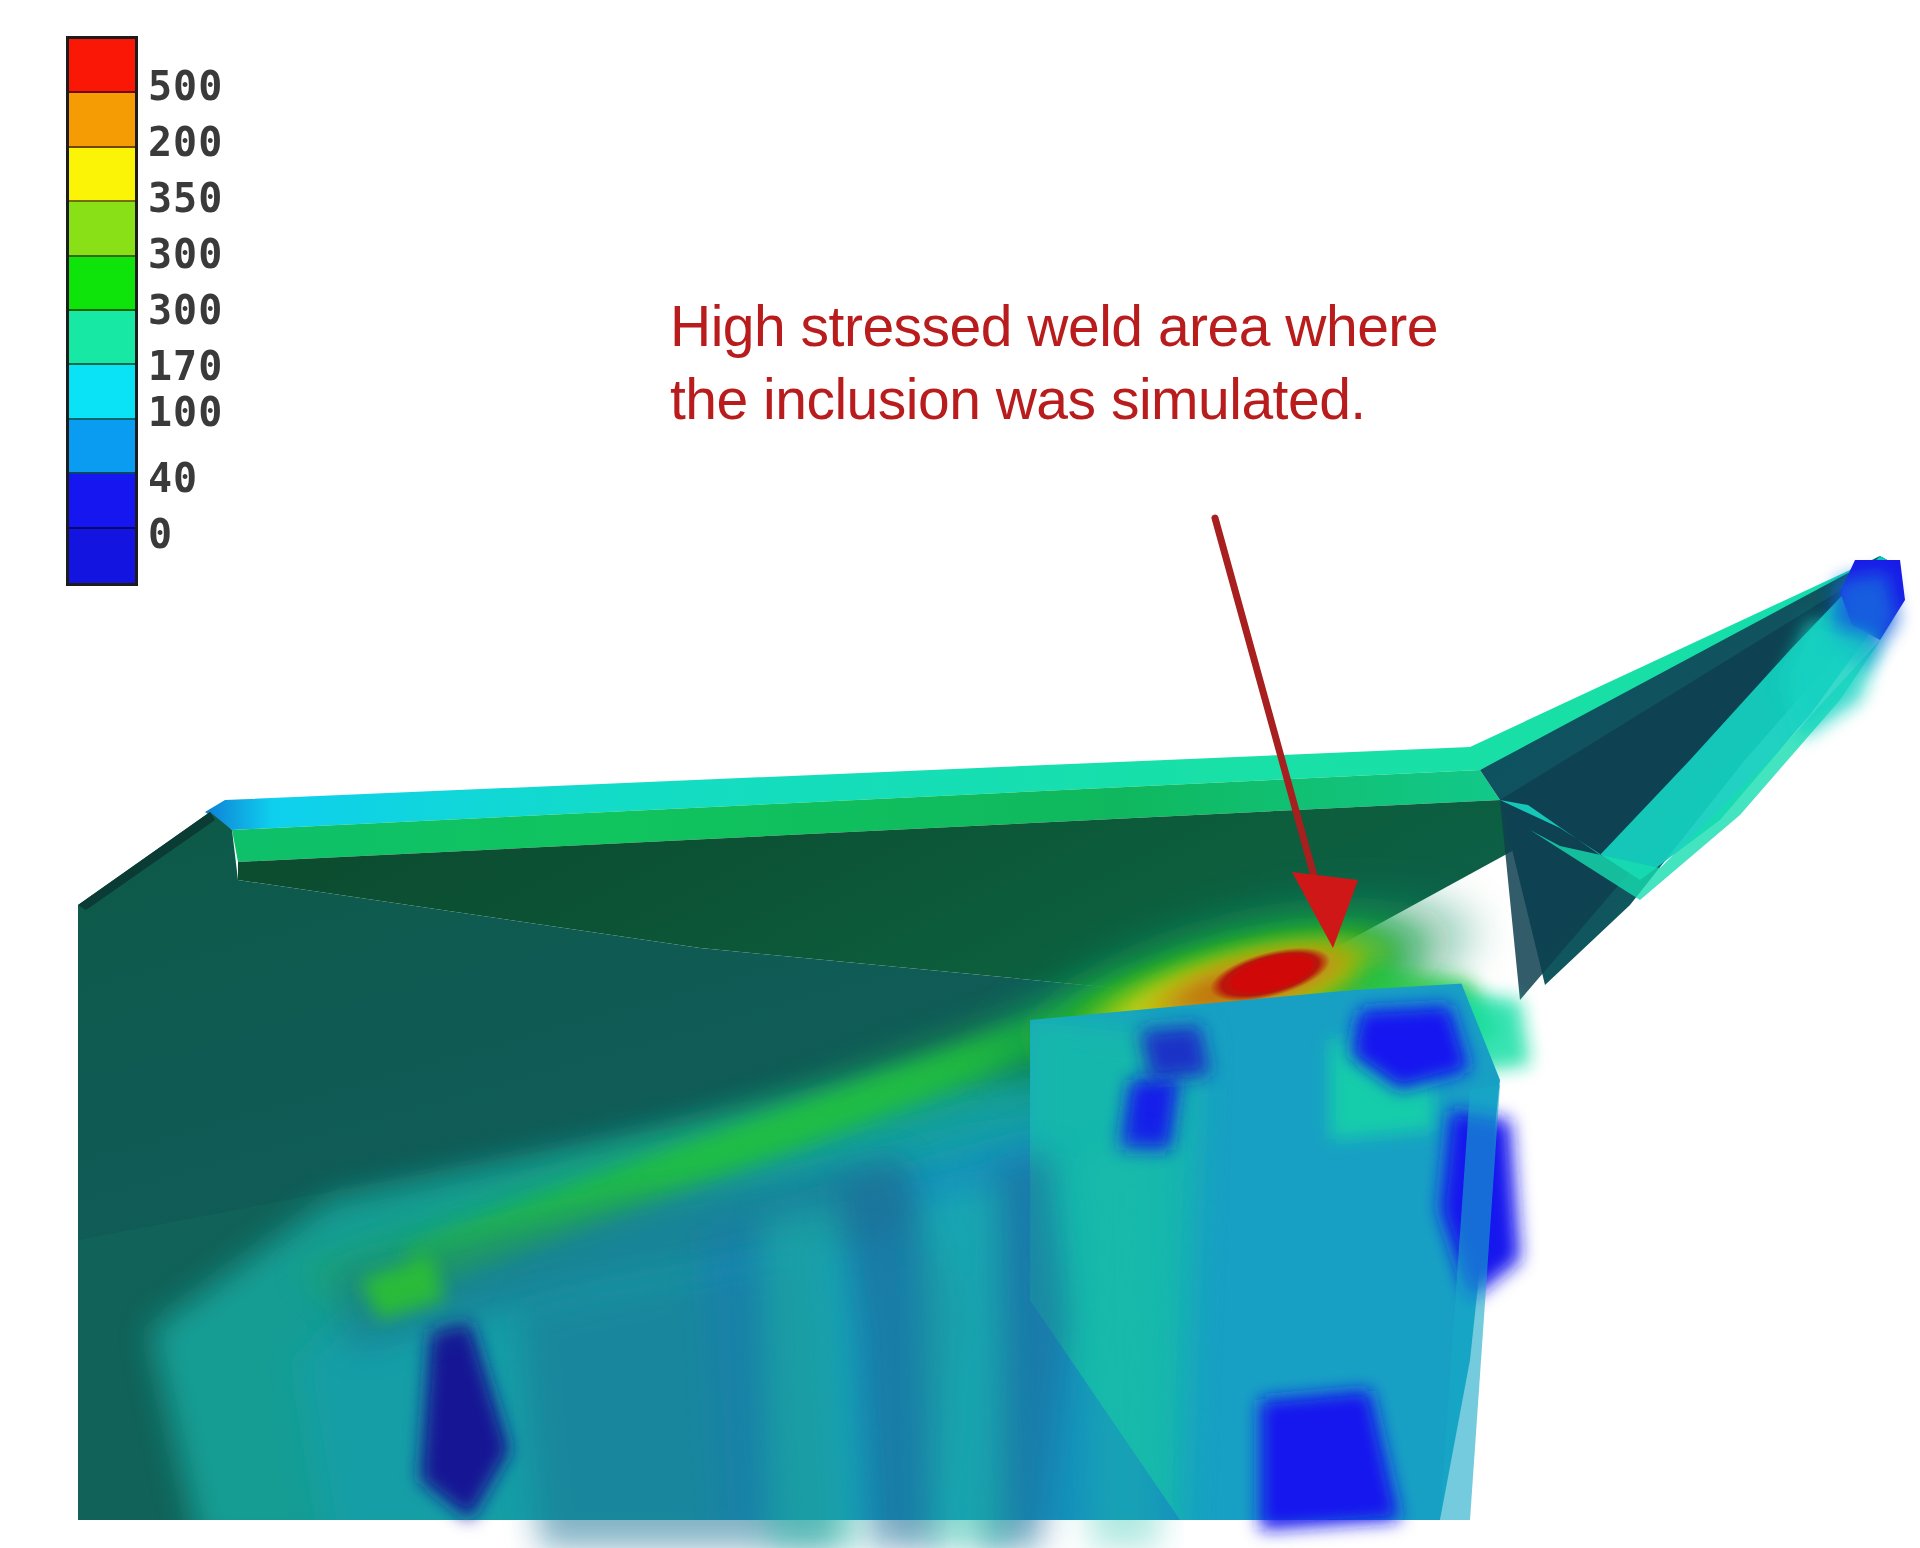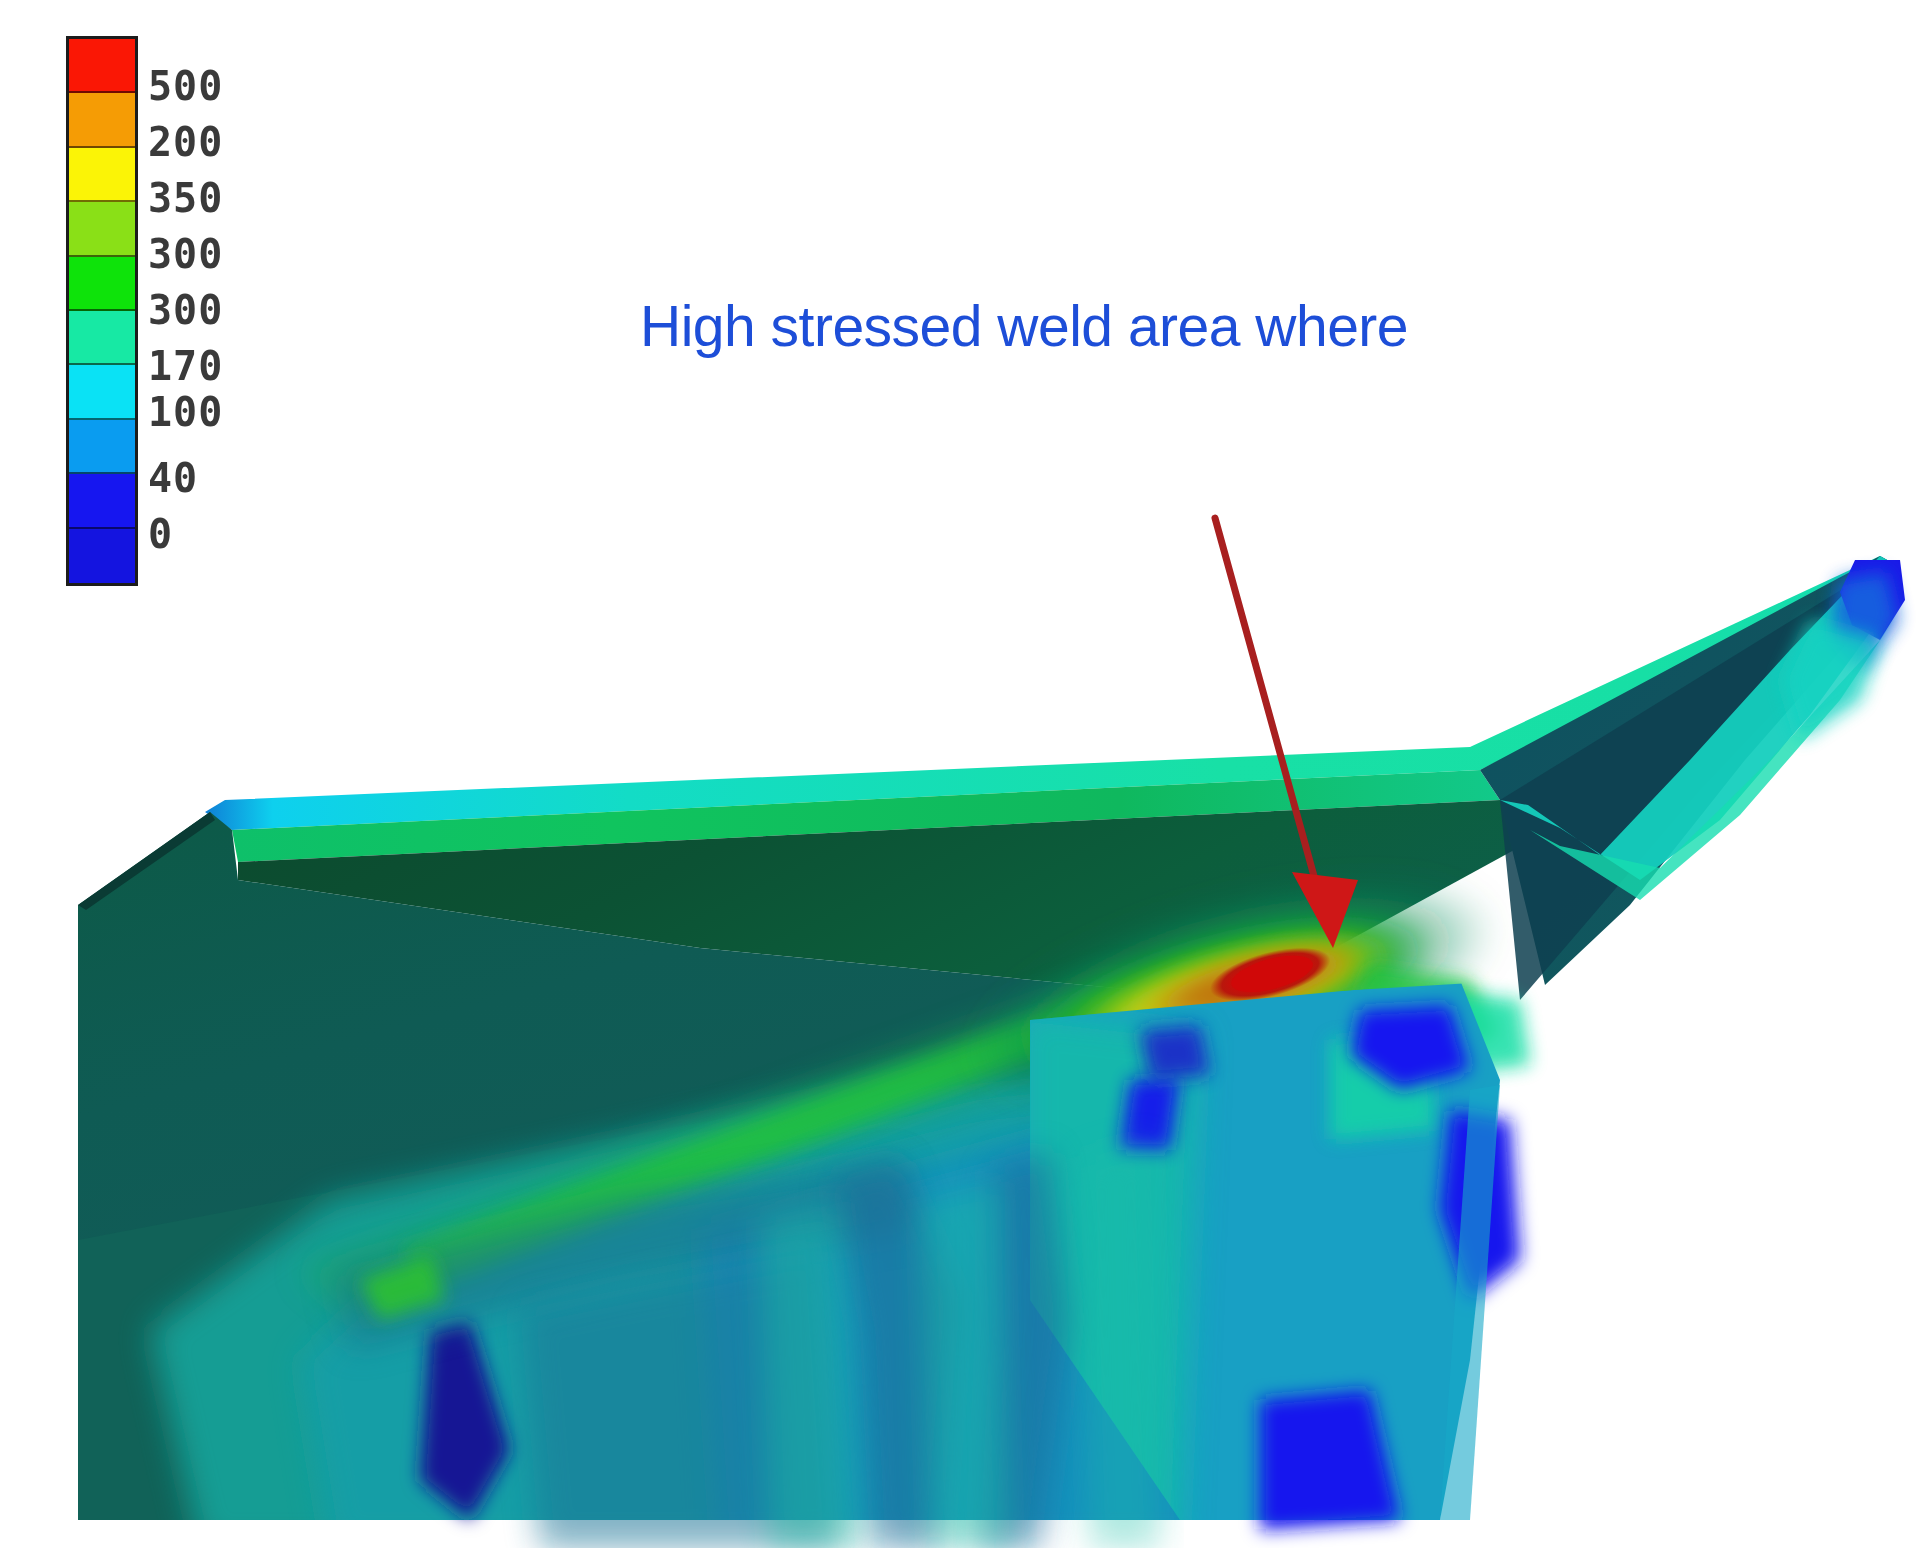--- a/index.html
+++ b/index.html
@@ -26,22 +26,22 @@
   }
   #legend .lab{
     position:absolute;left:0;
     font-family:"DejaVu Sans Mono", monospace;
     font-size:40px;font-weight:700;color:#3a3a3a;
     letter-spacing:1px;line-height:1;
   }
 
   
   #callout{
-    position:absolute;left:640px;top:290px;width:1070px;
-    font-size:57px;line-height:1.28;color:#1d4ed8;
+    position:absolute;left:670px;top:290px;width:1070px;
+    font-size:57px;line-height:1.28;color:#b91c1c;
     font-family:"Liberation Sans", sans-serif;font-weight:400;
     letter-spacing:-0.5px;
   }
 
   
   #arrow{position:absolute;left:0;top:0;width:1920px;height:1548px;pointer-events:none;}
 
   
   #model{position:absolute;left:0;top:0;width:1920px;height:1548px;}
   .nosel{user-select:none;}
@@ -239,13 +239,14 @@
   <path d="M 1470 1090 L 1500 1085 L 1470 1520 L 1440 1520 Z" fill="#17a8c8" opacity="0.6"></path>
 </svg>
 
 <svg id="arrow" viewBox="0 0 1920 1548" preserveAspectRatio="none">
   <line x1="1215" y1="518" x2="1322" y2="905" stroke="#a81f1f" stroke-width="7" stroke-linecap="round"></line>
   <polygon points="1333,948 1292,872 1358,880" fill="#cf1717"></polygon>
 </svg>
 
 <div id="callout">
   <div>High stressed weld area where</div>
+  <div>the inclusion was simulated.</div>
 </div>
 
 </body></html>

